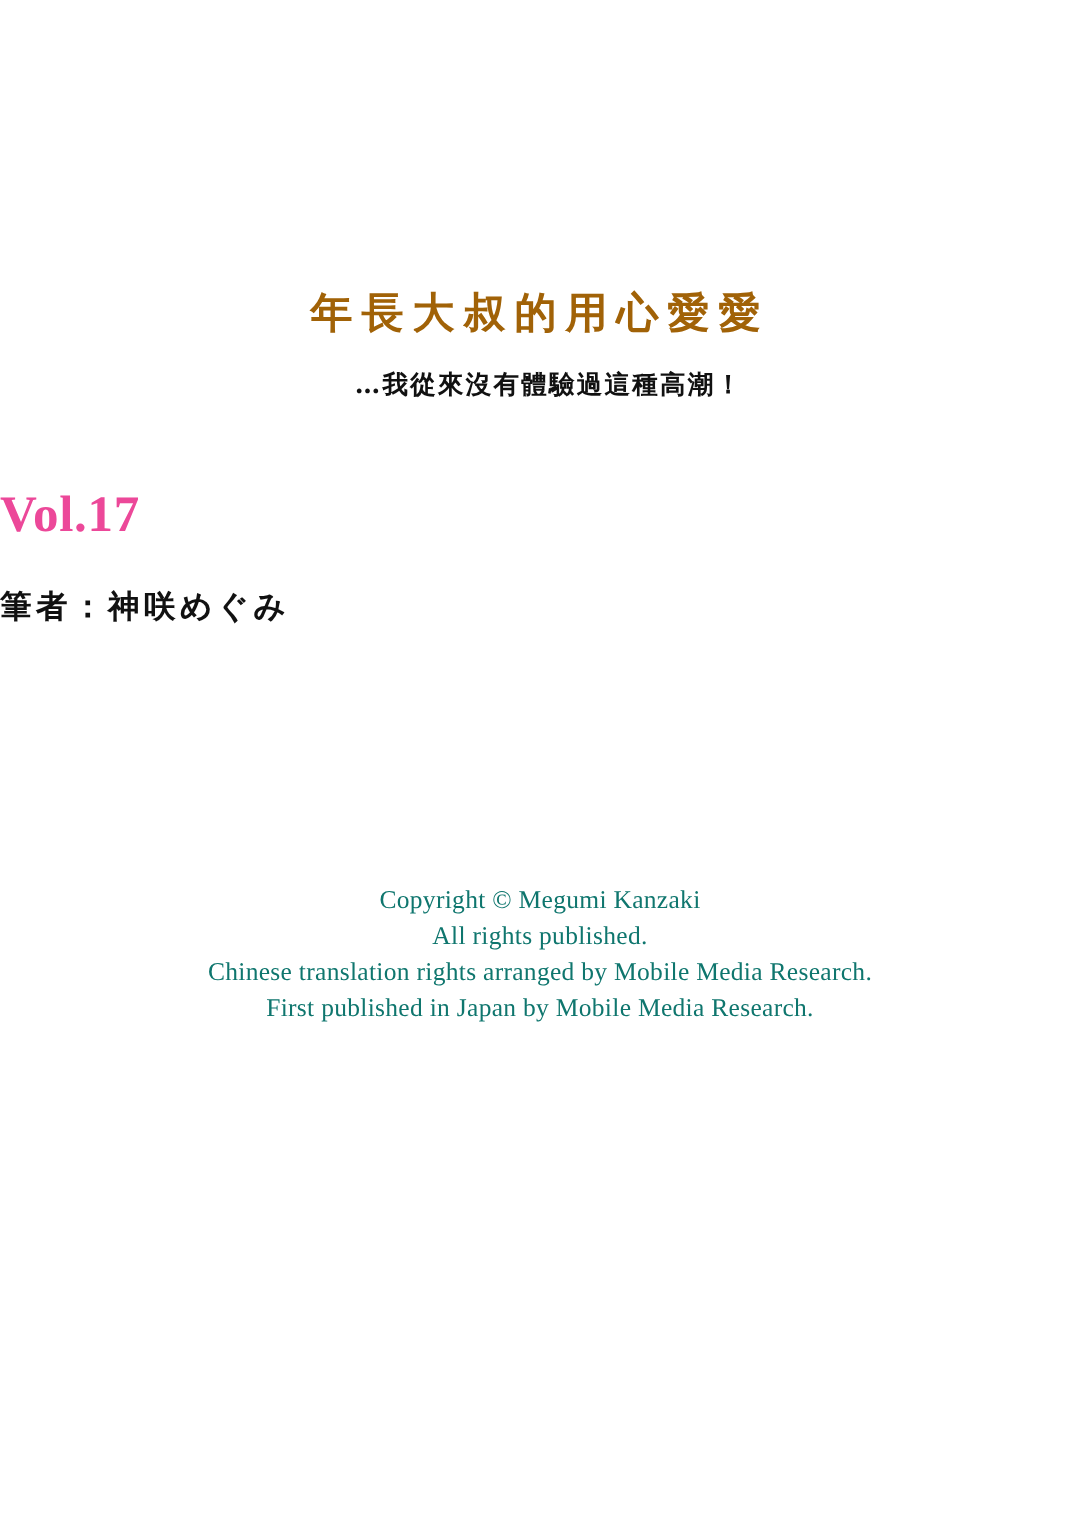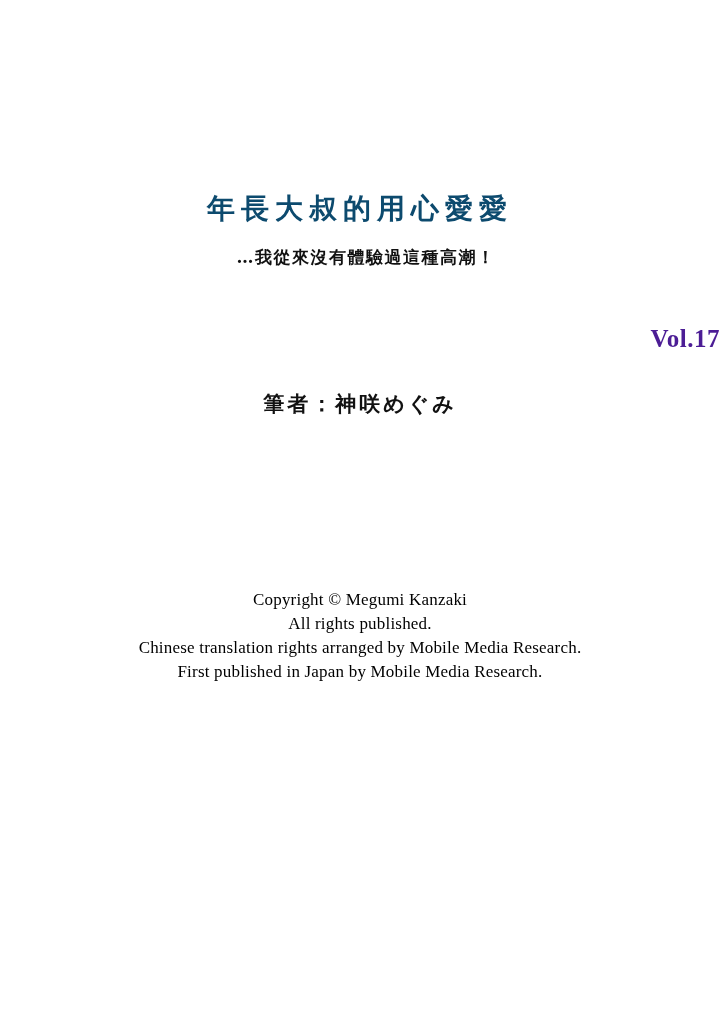--- a/index.html
+++ b/index.html
@@ -27,69 +27,69 @@
     left: 0;
     right: 0;
     top: 190px;
     text-align: center;
   }
   .main-title {
     font-family: "DejaVu Serif", "Liberation Serif", serif;
     font-size: 28px;
     font-weight: 700;
     letter-spacing: 6px;
-    color: #0c4a6e;
+    color: #a16207;
     line-height: 1.35;
     margin: 0;
   }
   .subtitle {
     font-family: "DejaVu Serif", "Liberation Serif", serif;
     font-size: 17px;
     font-weight: 700;
     letter-spacing: 1.5px;
     color: #111111;
     margin: 18px 0 0 12px;
     line-height: 1.4;
   }
   .volume {
     position: absolute;
     left: 0;
     right: 0;
     top: 325px;
-    text-align: right;
+    text-align: left;
     font-family: "Liberation Serif", serif;
-    font-size: 25px;
+    font-size: 34px;
     font-weight: 700;
-    color: #4c1d95;
+    color: #ec4899;
     letter-spacing: 0.5px;
   }
   .author {
     position: absolute;
     left: 0;
     right: 0;
     top: 390px;
-    text-align: center;
+    text-align: left;
     font-family: "DejaVu Serif", "Liberation Serif", serif;
     font-size: 21px;
     font-weight: 700;
     color: #111111;
     letter-spacing: 3px;
   }
   .copyright-block {
     position: absolute;
     left: 0;
     right: 0;
     top: 588px;
     text-align: center;
   }
   .copyright-line {
     font-family: "Liberation Serif", serif;
     font-size: 17px;
     line-height: 24px;
-    color: #000000;
+    color: #0f766e;
     letter-spacing: 0.2px;
   }
 </style>
 </head>
 <body>
 
 <div class="page">
 
   <div class="title-block">
     <h1 class="main-title">年長大叔的用心愛愛</h1>

